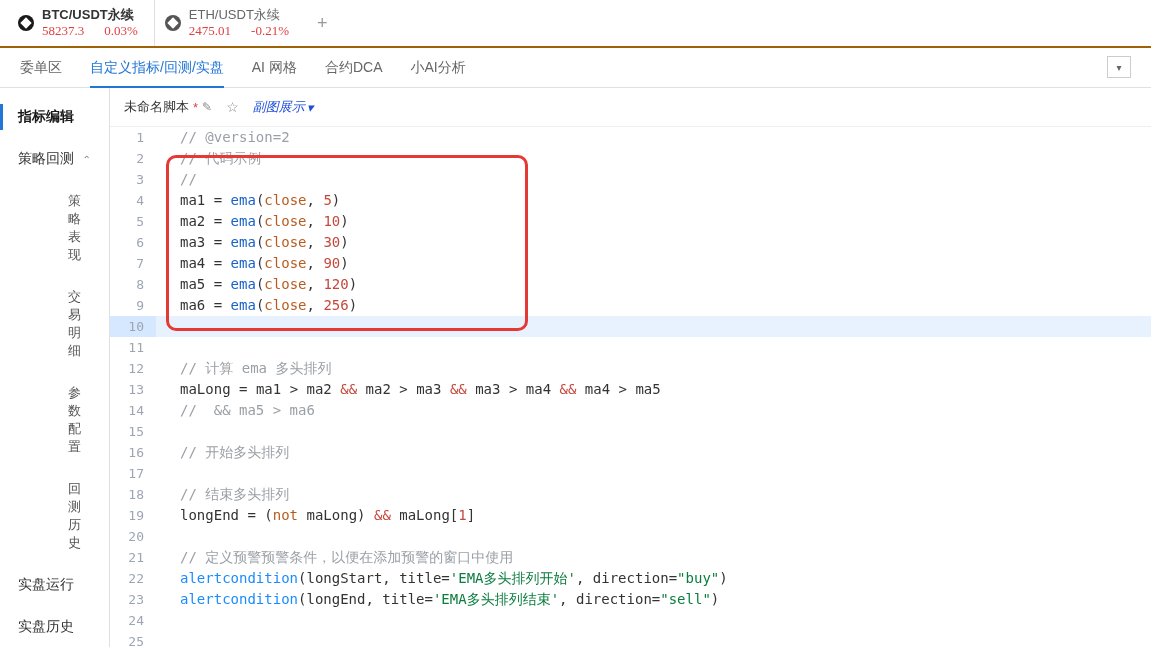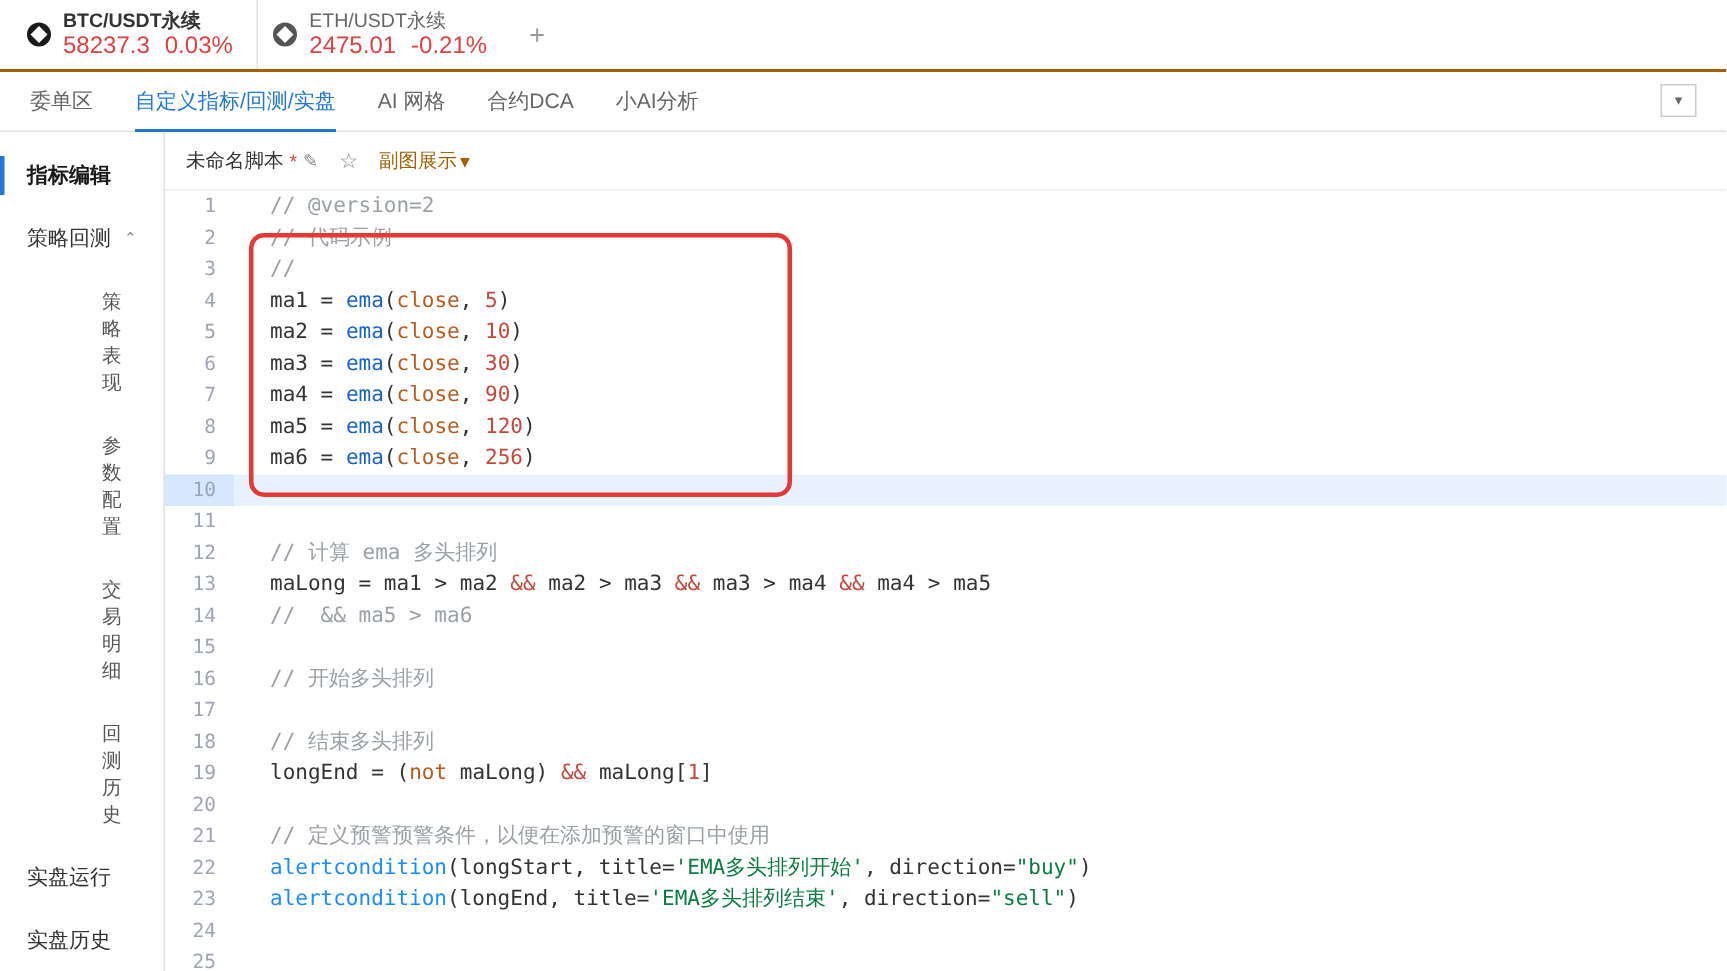--- a/index.html
+++ b/index.html
@@ -5,21 +5,21 @@
 * { margin: 0; padding: 0; box-sizing: border-box; }
 body { font-family: -apple-system, BlinkMacSystemFont, "Segoe UI", "PingFang SC", sans-serif; font-size: 13px; background: #fff; color: #333; }
 
 .tabs-bar { display: flex; align-items: center; border-bottom: 2px solid #a16207; height: 48px; padding: 0 0 0 8px; }
 .product-tab { display: flex; align-items: center; padding: 4px 16px 4px 10px; position: relative; cursor: pointer; height: 100%; }
 .product-tab.active { border-right: 1px solid #e0e0e0; }
 .product-tab .icon-circle { width: 16px; height: 16px; border-radius: 50%; background: #1a1a1a; display: flex; align-items: center; justify-content: center; margin-right: 8px; }
 .icon-circle.eth { background: #555; }
 .icon-circle::after { content: ''; width: 8px; height: 8px; background: #fff; transform: rotate(45deg); }
 .product-tab .title { font-size: 13px; font-weight: 600; color: #333; line-height: 1.2; }
-.product-tab .subline { display: flex; gap: 10px; font-size: 16px; line-height: 1.2; }
+.product-tab .subline { display: flex; gap: 20px; font-size: 13px; line-height: 1.2; font-family: Liberation Serif, serif; }
 .price-red { color: #e04040; font-weight: 500; }
 .pct-red { color: #e04040; font-weight: 500; }
 .product-tab.inactive .title { color: #666; font-weight: 500; }
 .product-tab .col { display: flex; flex-direction: column; }
 .add-tab { color: #999; font-size: 18px; padding: 0 12px; cursor: pointer; }
 
 .sub-tabs { display: flex; align-items: center; border-bottom: 1px solid #e0e0e0; height: 40px; padding: 0 20px; gap: 28px; position: relative; }
 .sub-tab { font-size: 14px; color: #666; padding: 10px 0; cursor: pointer; position: relative; }
 .sub-tab.active { color: #2176d6; }
 .sub-tab.active::after { content: ''; position: absolute; bottom: -1px; left: 0; right: 0; height: 2px; background: #2176d6; }
@@ -32,21 +32,21 @@
 .side-item.active::before { content: ''; position: absolute; left: 0; top: 8px; bottom: 8px; width: 3px; background: #2176d6; }
 .side-item.sub { padding-left: 24px; font-size: 13px; color: #555; margin-left: 44px; }
 .side-item .chev { font-size: 10px; color: #888; }
 
 .editor-pane { flex: 1; display: flex; flex-direction: column; }
 .doc-bar { display: flex; align-items: center; gap: 14px; padding: 10px 14px; border-bottom: 1px solid #eee; font-size: 13px; color: #333; }
 .doc-name { display: flex; align-items: center; gap: 4px; }
 .doc-star { color: #e04040; }
 .doc-icon { color: #888; font-size: 12px; cursor: pointer; }
 .star-icon { color: #888; font-size: 14px; cursor: pointer; }
-.subchart { color: #a16207; cursor: pointer; display: flex; align-items: center; gap: 2px; }
+.subchart { color: #1d4ed8; cursor: pointer; display: flex; align-items: center; gap: 2px; font-style: italic; }
 
 .code-area { flex: 1; overflow: auto; font-family: "SF Mono", "Consolas", "Monaco", monospace; font-size: 14px; position: relative; }
 .code-line { display: flex; min-height: 21px; align-items: flex-start; }
 .gutter { width: 46px; text-align: right; padding-right: 12px; color: #9da5b4; font-size: 13px; user-select: none; flex-shrink: 0; line-height: 21px; }
 .code-text { padding-left: 24px; white-space: pre; line-height: 21px; color: #333; }
 .code-line.current { background: #e8f2ff; }
 .code-line.current .gutter { background: #d6e8ff; }
 
 .red-box { position: absolute; border: 3px solid #e53935; border-radius: 10px; pointer-events: none; }
 
@@ -104,24 +104,24 @@
         <span>指标编辑</span>
       </div>
     <div class="side-item">
         <span>策略回测</span>
         <span class="chev">⌃</span>
       </div>
     <div class="side-item sub">
         <span>策略表现</span>
       </div>
     <div class="side-item sub">
+        <span>交易明细</span>
+      </div>
+    <div class="side-item sub">
         <span>参数配置</span>
-      </div>
-    <div class="side-item sub">
-        <span>交易明细</span>
       </div>
     <div class="side-item sub">
         <span>回测历史</span>
       </div>
     <div class="side-item">
         <span>实盘运行</span>
       </div>
     <div class="side-item">
         <span>实盘历史</span>
       </div>

